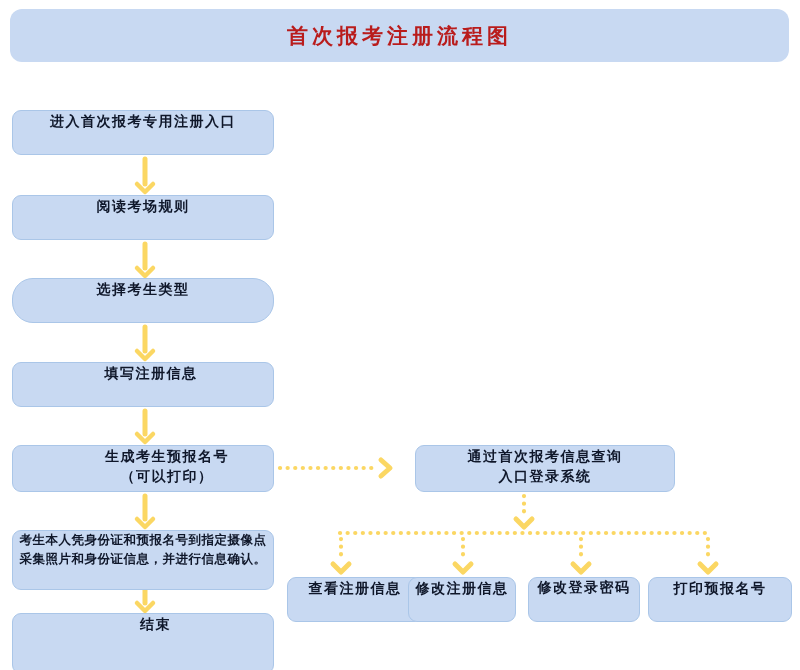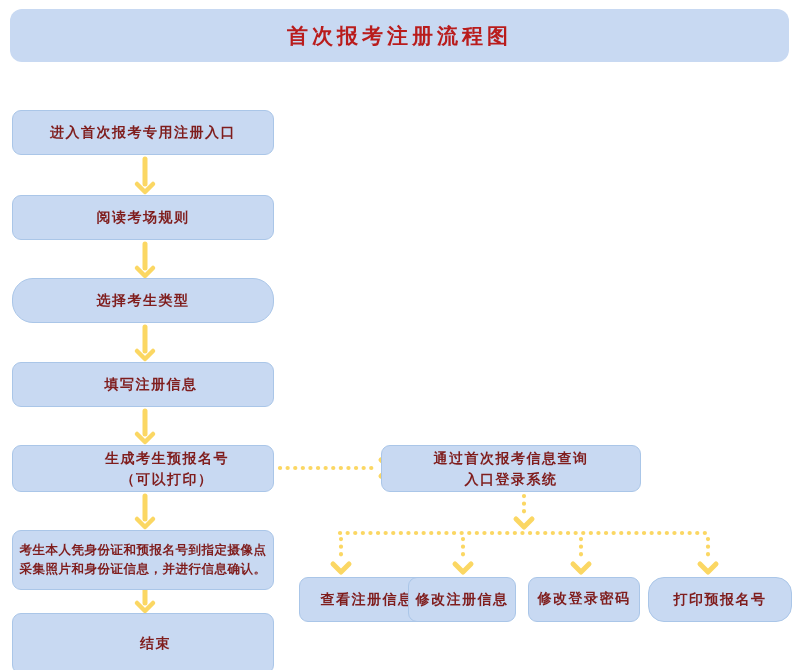--- a/index.html
+++ b/index.html
@@ -16,26 +16,26 @@
     left: 0; top: 0;
     width: 800px; height: 670px;
     pointer-events: none;
   }
   .box {
     position: absolute;
     box-sizing: border-box;
     background: #c8d9f2;
     border: 1px solid #aac6e8;
     border-radius: 9px;
-    color: #7f1d1d;
+    color: #0f172a;
     font-weight: bold;
     display: flex;
     flex-direction: column;
     align-items: center;
-    justify-content: center;
+    justify-content: flex-start;
     text-align: center;
     font-size: 14px;
     letter-spacing: 1.5px;
     line-height: 1.45;
   }
   .title-bar {
     position: absolute;
     left: 10px; top: 9px;
     width: 779px; height: 53px;
     background: #c8d9f2;
@@ -51,27 +51,27 @@
   
   .col-left { left: 12px; width: 262px; }
   .b1 { top: 110px; height: 45px; }
   .b2 { top: 195px; height: 45px; }
   .b3 { top: 278px; height: 45px; border-radius: 21px; }
   .b4 { top: 362px; height: 45px; padding-left: 16px; }
   .b5 { top: 445px; height: 47px; padding-left: 48px; }
   .b6 { top: 530px; height: 60px; font-size: 12.5px; letter-spacing: 0.5px; line-height: 1.5; }
   .b7 { top: 613px; height: 61px; padding-left: 25px; }
   
-  .bq { left: 381px; top: 445px; width: 260px; height: 47px; }
+  .bq { left: 415px; top: 445px; width: 260px; height: 47px; }
   
   .act { top: 577px; height: 45px; }
-  .a1 { left: 299px; width: 136px; }
+  .a1 { left: 287px; width: 136px; }
   .a2 { left: 408px; width: 108px; }
   .a3 { left: 528px; width: 112px; font-family: Liberation Mono, monospace; }
-  .a4 { left: 648px; width: 144px; border-radius: 16px; }
+  .a4 { left: 648px; width: 144px; }
 </style>
 </head>
 <body>
 
 <div class="stage">
 
   <svg class="arrow-layer" viewBox="0 0 800 670" xmlns="http://www.w3.org/2000/svg">
     <g stroke="#fbd763" fill="none" stroke-linecap="round" stroke-linejoin="round">
 
       <g>

